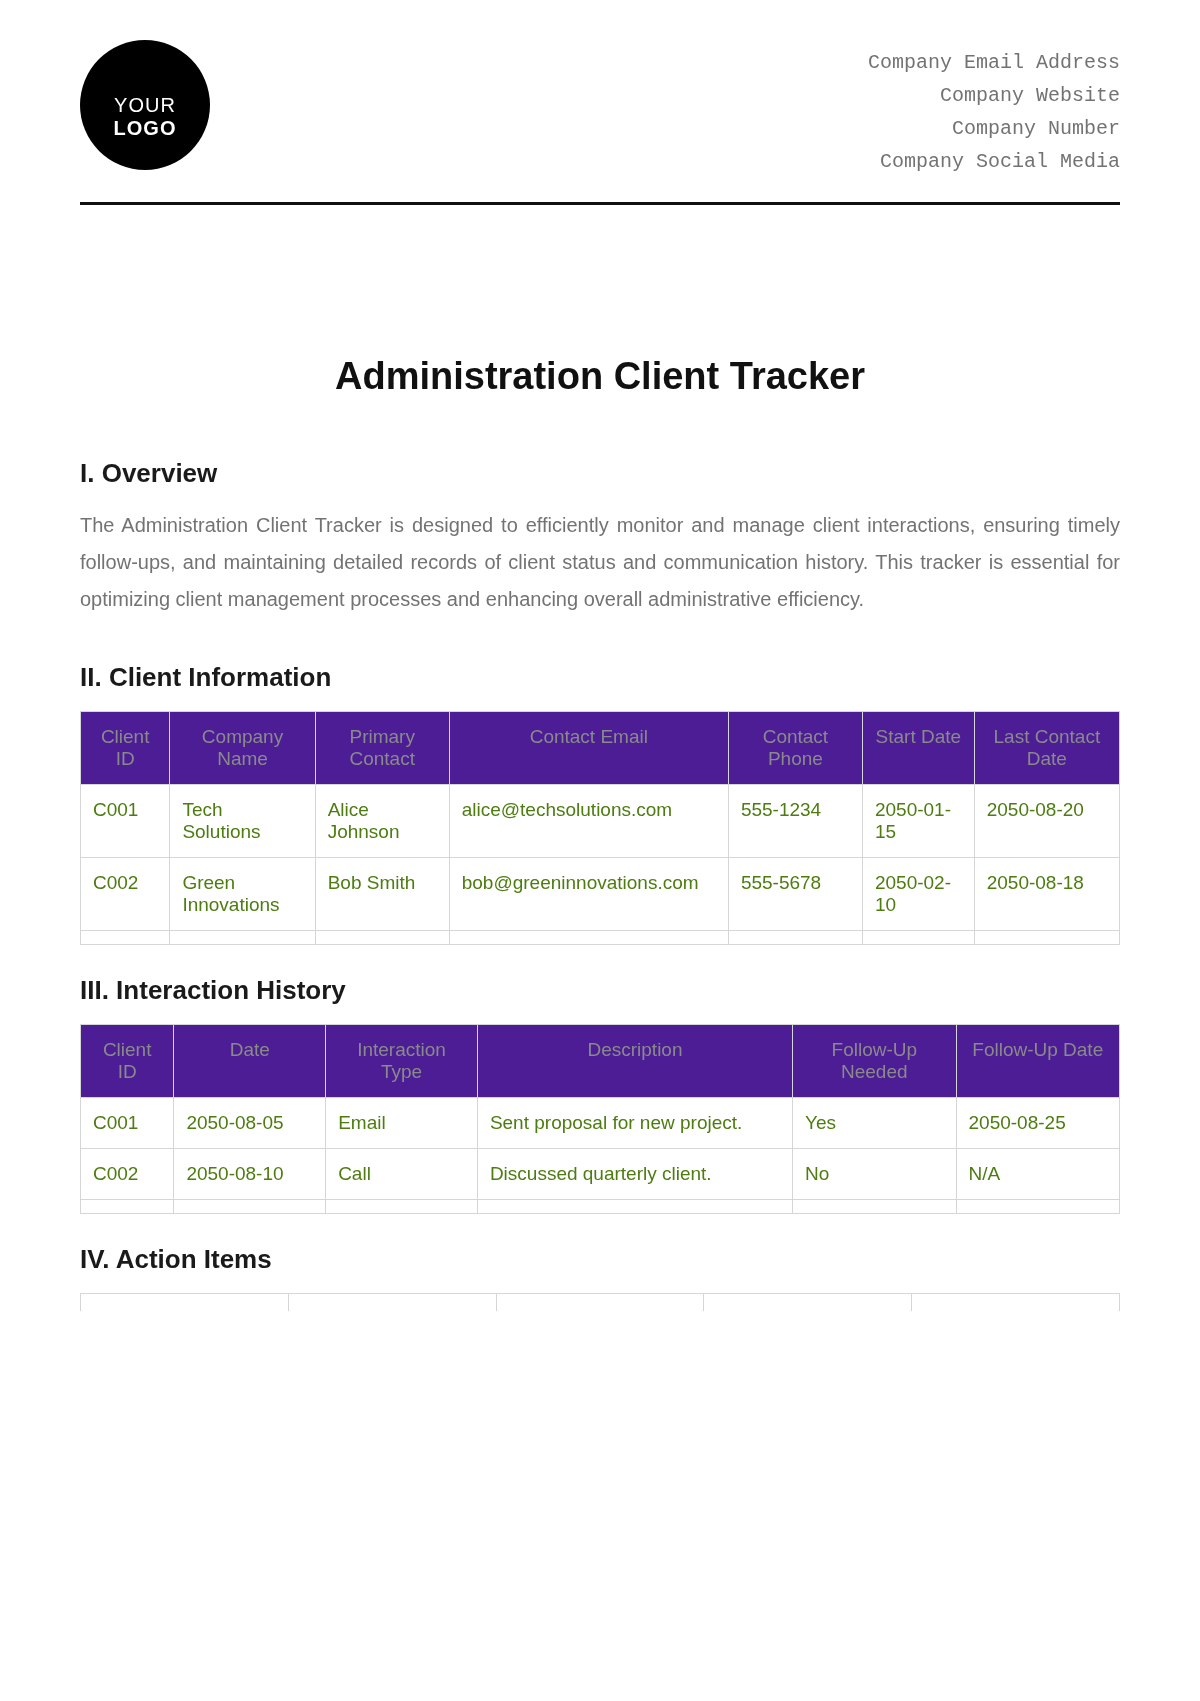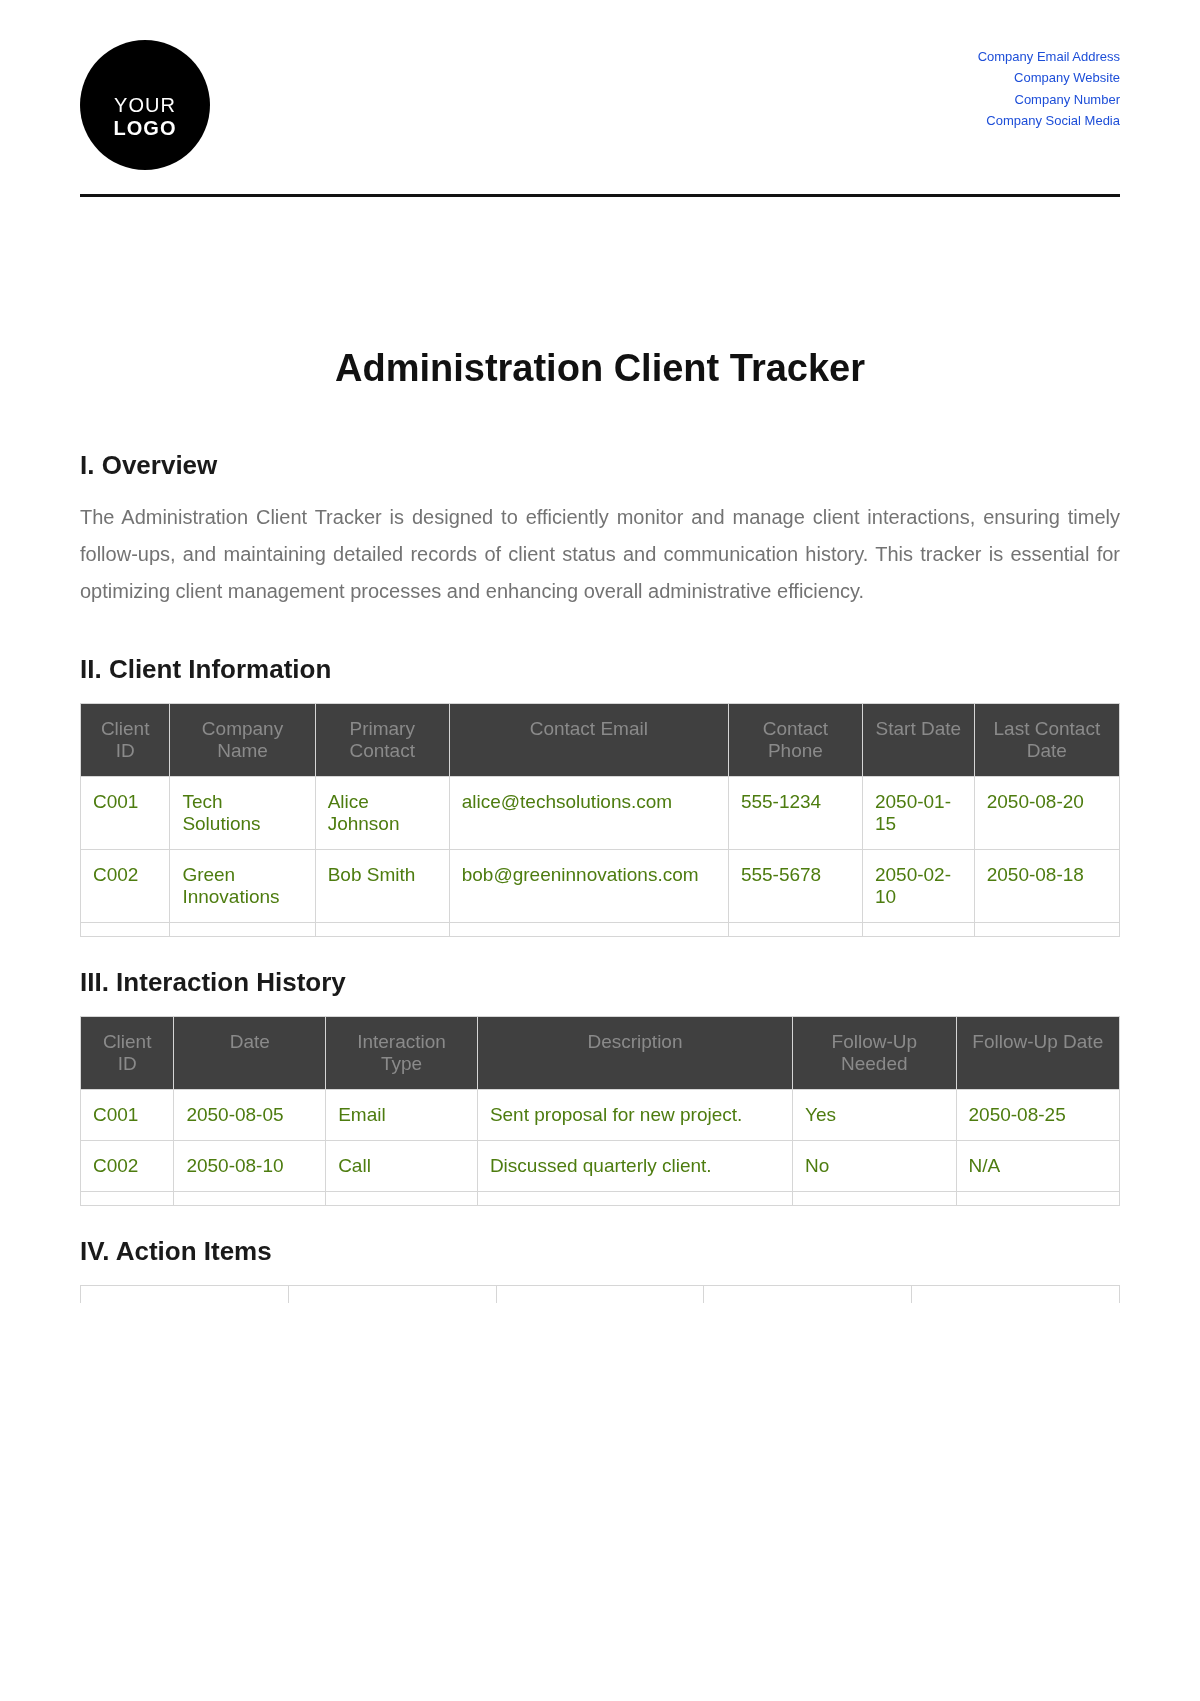--- a/index.html
+++ b/index.html
@@ -32,24 +32,25 @@
     flex-direction: column;
     justify-content: center;
     align-items: center;
     font-size: 20px;
     letter-spacing: 1px;
   }
   .logo-circle .l1 { font-weight: 400; margin-top: 23px; }
   .logo-circle .l2 { font-weight: 700; }
   .company-info {
     text-align: right;
-    font-size: 13px;
-    color: #1d4ed8;
+    font-size: 20px;
+    color: #737373;
     line-height: 1.65;
     padding-top: 6px;
+    font-family: Liberation Mono, monospace;
   }
   .doc-title {
     text-align: center;
     font-size: 38px;
     font-weight: 700;
     color: #111;
     margin-top: 150px;
     margin-bottom: 60px;
   }
   .section-heading {
@@ -72,21 +73,21 @@
     margin-bottom: 8px;
   }
   th, td {
     border: 1px solid #d6d6d6;
     padding: 14px 12px;
     text-align: left;
     vertical-align: top;
     word-wrap: break-word;
   }
   th {
-    background: #404040;
+    background: #4c1d95;
     color: #8a8a8a;
     font-weight: 500;
     text-align: center;
   }
   td {
     color: #4d7c0f;
   }
   .stub-row td { height: 14px; padding:0; }
   table.client-info th:nth-child(1),
   table.client-info td:nth-child(1){width:8%;}

